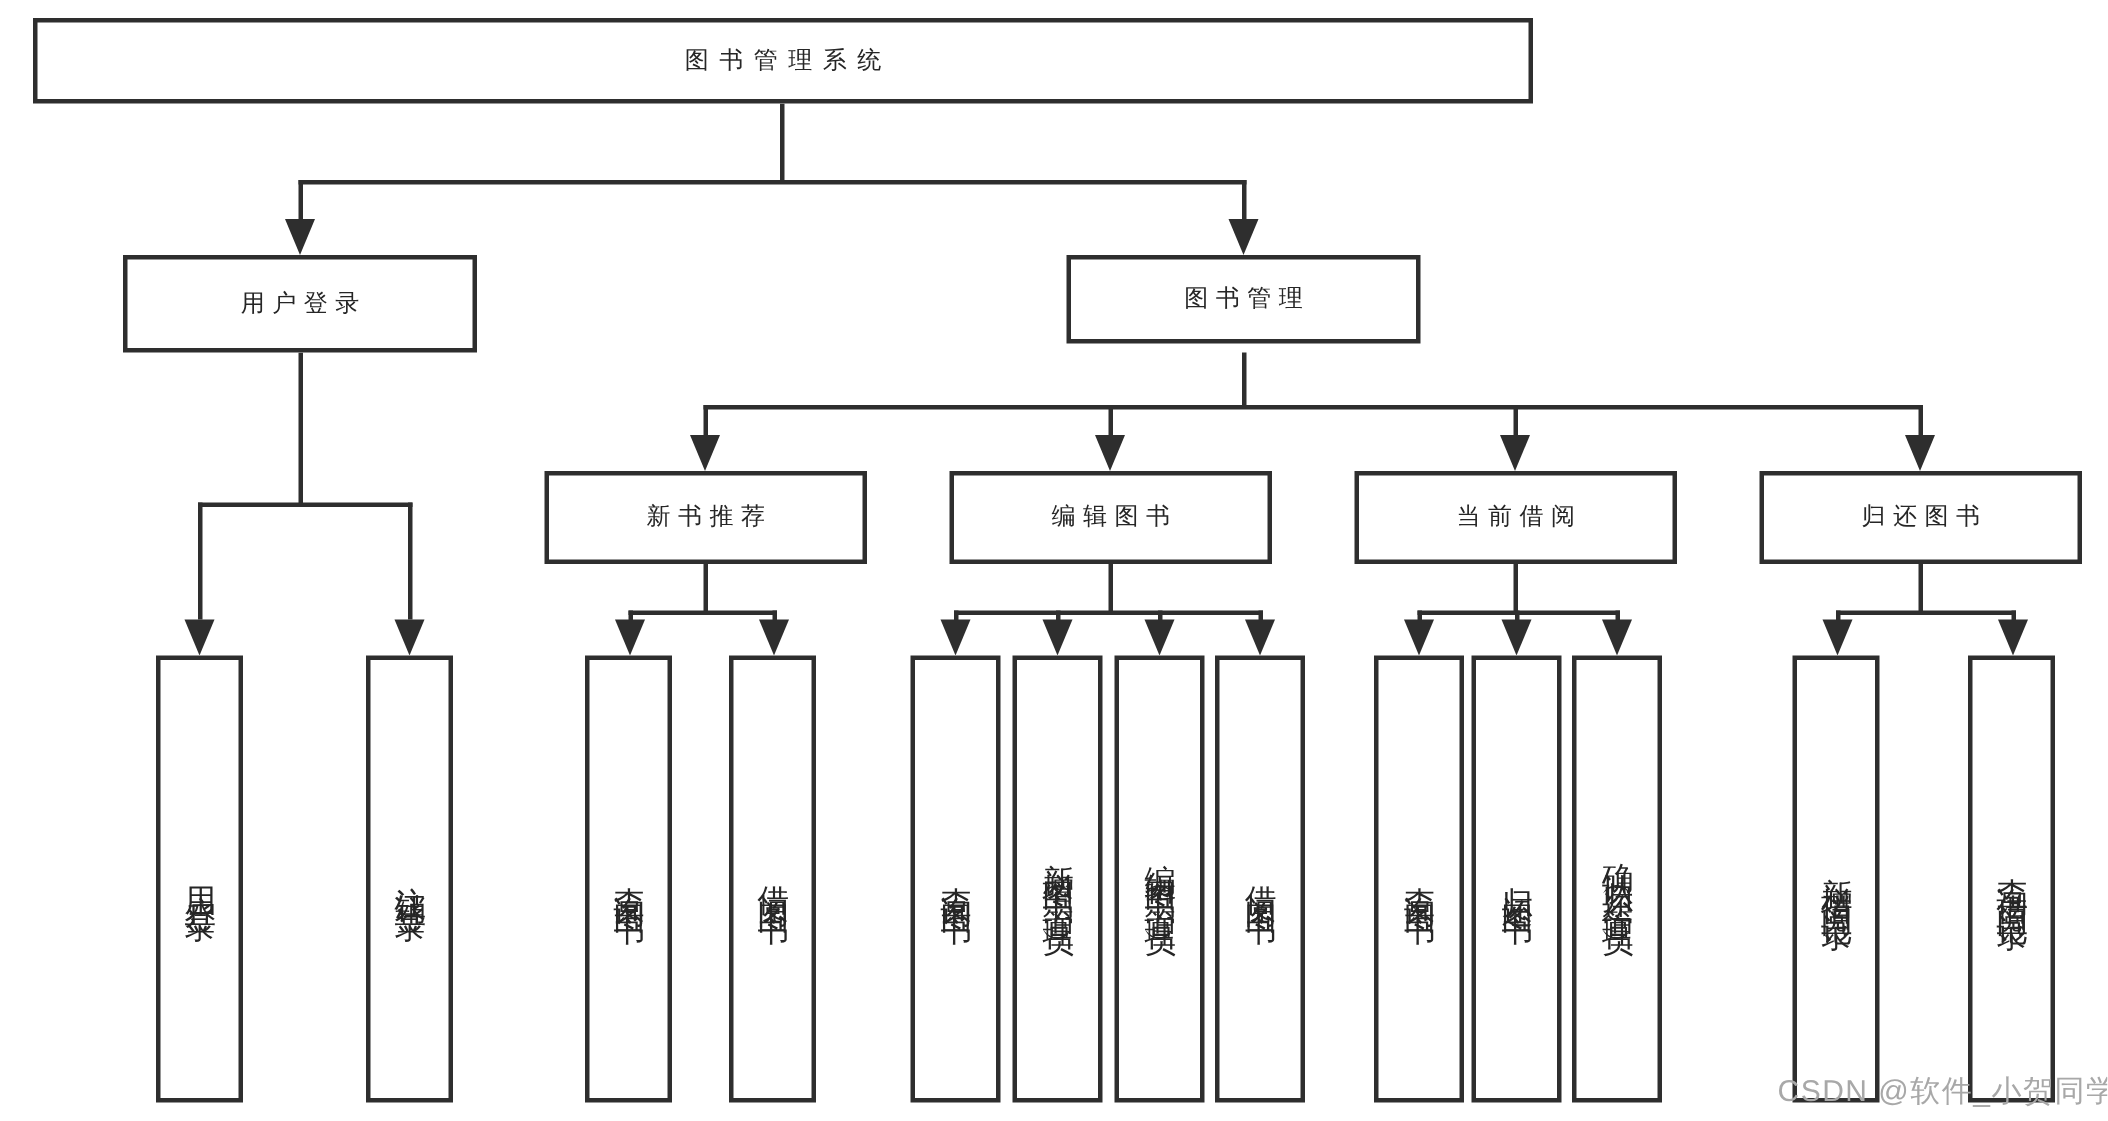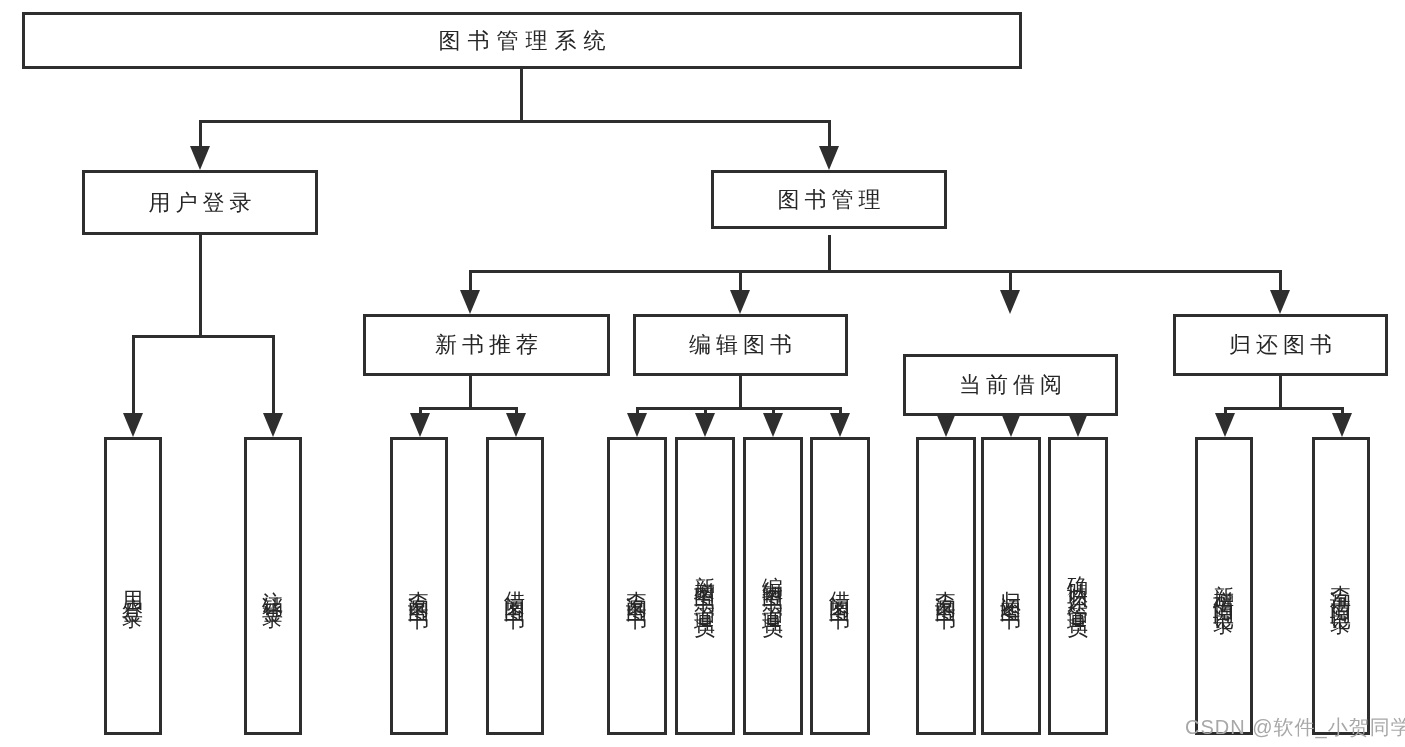--- a/index.html
+++ b/index.html
@@ -17,21 +17,21 @@
   }
   .box {
     position: absolute;
     box-sizing: border-box;
     border: 3px solid #2e2e2e;
     background: #ffffff;
     color: #262626;
     display: flex;
     align-items: center;
     justify-content: center;
-    font-size: 22px;
+    font-size: 16px;
     letter-spacing: 5px;
     text-indent: 5px;
     line-height: 1;
     z-index: 2;
   }
   .box.title {
     letter-spacing: 7px;
     text-indent: 7px;
   }
   .box.vert {
@@ -96,23 +96,23 @@
   <div class="hline" style="left:469px; top:270px; width:813px;"></div>
   <div class="vline" style="left:469px; top:270px; height:22px;"></div>
   <div class="arrow" style="left:460px; top:290px;"></div>
   <div class="vline" style="left:739px; top:270px; height:22px;"></div>
   <div class="arrow" style="left:730px; top:290px;"></div>
   <div class="vline" style="left:1009px; top:270px; height:22px;"></div>
   <div class="arrow" style="left:1000px; top:290px;"></div>
   <div class="vline" style="left:1279px; top:270px; height:22px;"></div>
   <div class="arrow" style="left:1270px; top:290px;"></div>
 
-  <div class="box" style="left:363px; top:314px; width:247px; height:62px;">新书推荐</div>
+  <div class="box" style="left:363px; top:314px; width:215px; height:62px;">新书推荐</div>
   <div class="box" style="left:633px; top:314px; width:215px; height:62px;">编辑图书</div>
-  <div class="box" style="left:903px; top:314px; width:215px; height:62px;margin-top:40px;">当前借阅</div>
+  <div class="box" style="left:903px; top:314px; width:215px; height:62px;">当前借阅</div>
   <div class="box" style="left:1173px; top:314px; width:215px; height:62px;">归还图书</div>
 
   <div class="vline" style="left:469px; top:376px; height:32px;"></div>
   <div class="hline" style="left:419px; top:407px; width:99px;"></div>
   <div class="vline" style="left:419px; top:407px; height:10px;"></div>
   <div class="arrow" style="left:410px; top:413px;"></div>
   <div class="vline" style="left:515px; top:407px; height:10px;"></div>
   <div class="arrow" style="left:506px; top:413px;"></div>
 
   <div class="vline" style="left:739px; top:376px; height:32px;"></div>

